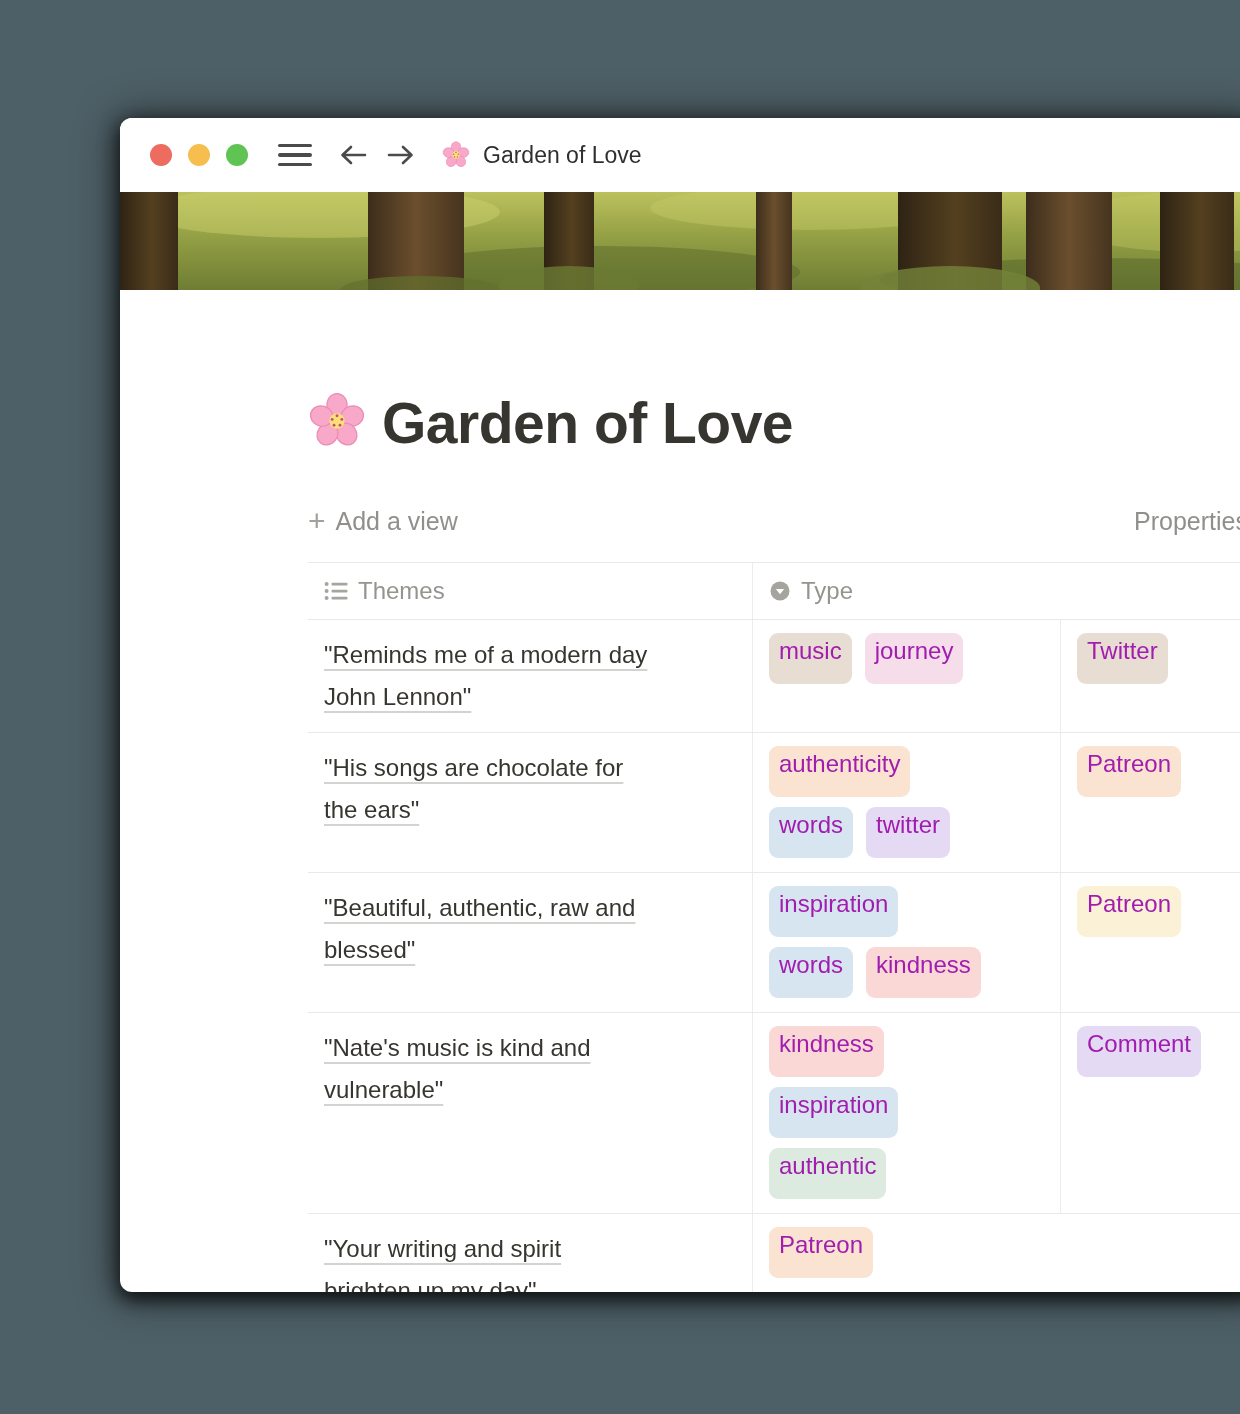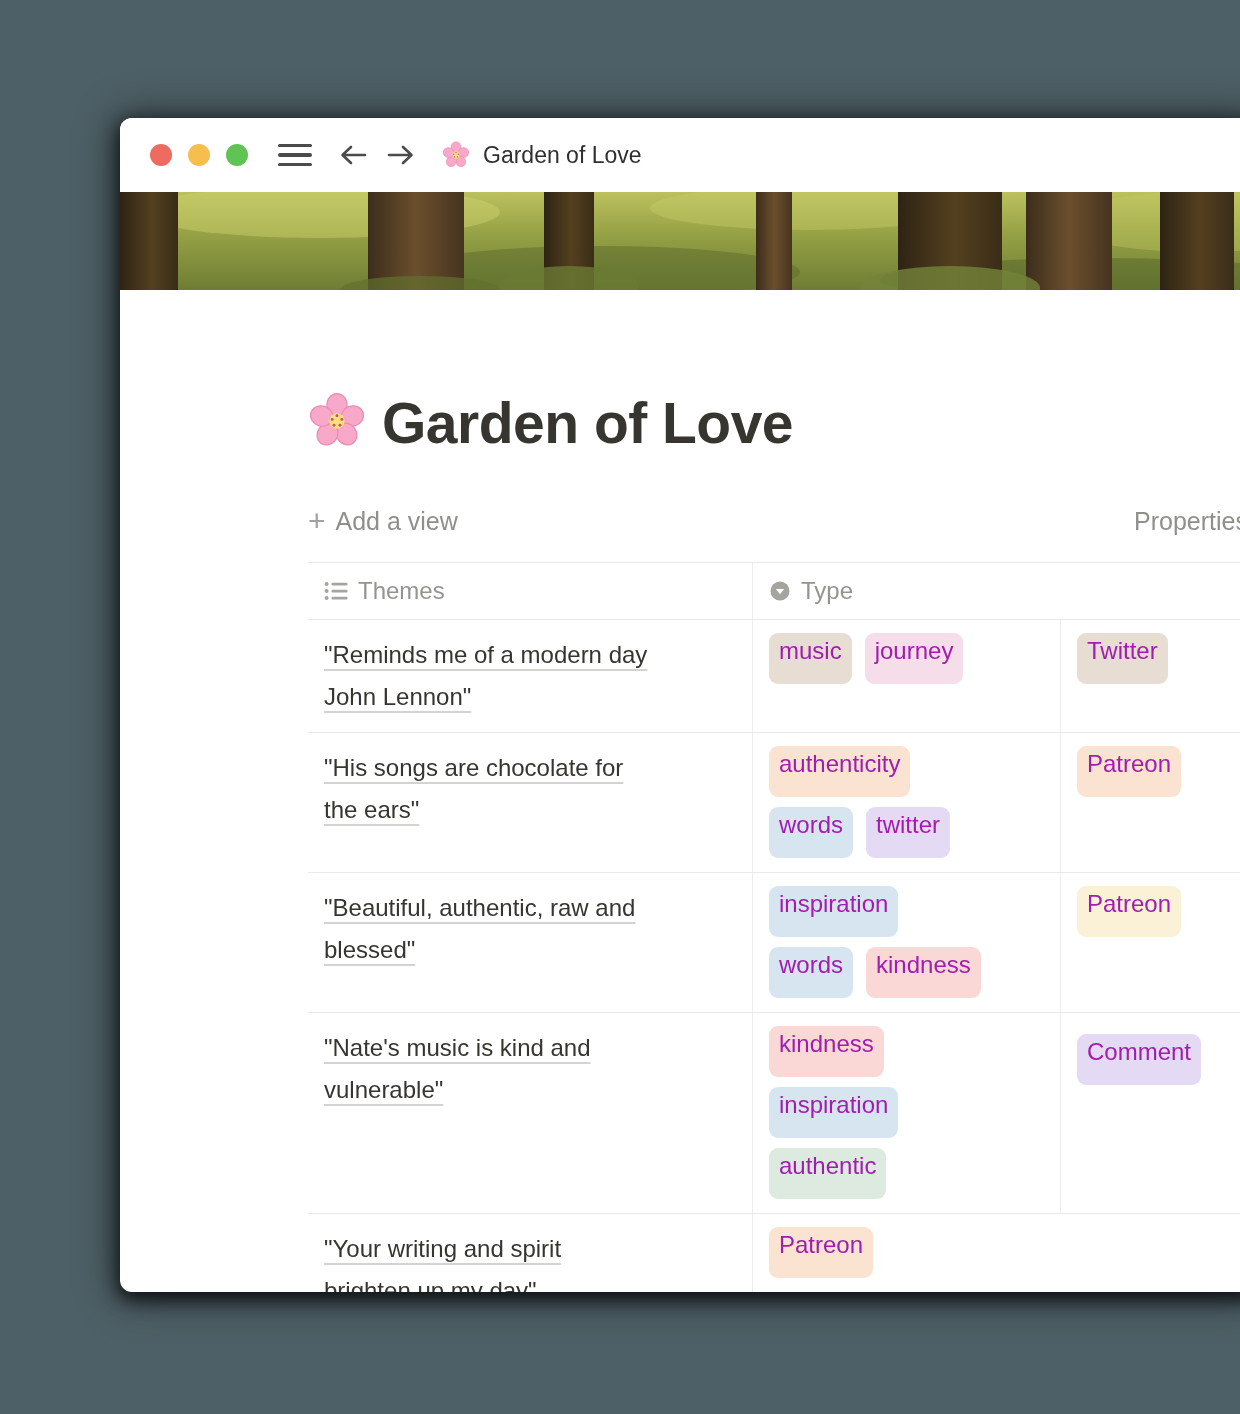--- a/index.html
+++ b/index.html
@@ -250,21 +250,21 @@
               <div class="tag-line">
                 <span class="pill" style="background: rgb(249, 216, 214);">kindness</span>
               </div>
               <div class="tag-line">
                 <span class="pill" style="background: rgb(215, 229, 241);">inspiration</span>
               </div>
               <div class="tag-line">
                 <span class="pill" style="background: rgb(220, 234, 224);">authentic</span>
               </div>
             </div>
-            <div class="cell type-cell"><span class="pill" style="background: rgb(228, 218, 244); margin-top: 8px;">Comment</span></div>
+            <div class="cell type-cell"><span class="pill" style="background: rgb(228, 218, 244);">Comment</span></div>
           </div>
           <div class="trow">
             <div class="cell name-cell">
               <span class="name-line">"Your writing and spirit</span>
               <span class="name-line">brighten up my day"</span>
             </div>
             <div class="cell type-cell"><span class="pill" style="background: rgb(250, 227, 209);">Patreon</span></div>
           </div>
           <div class="tfoot">
             <span class="count-label">COUNT</span>

